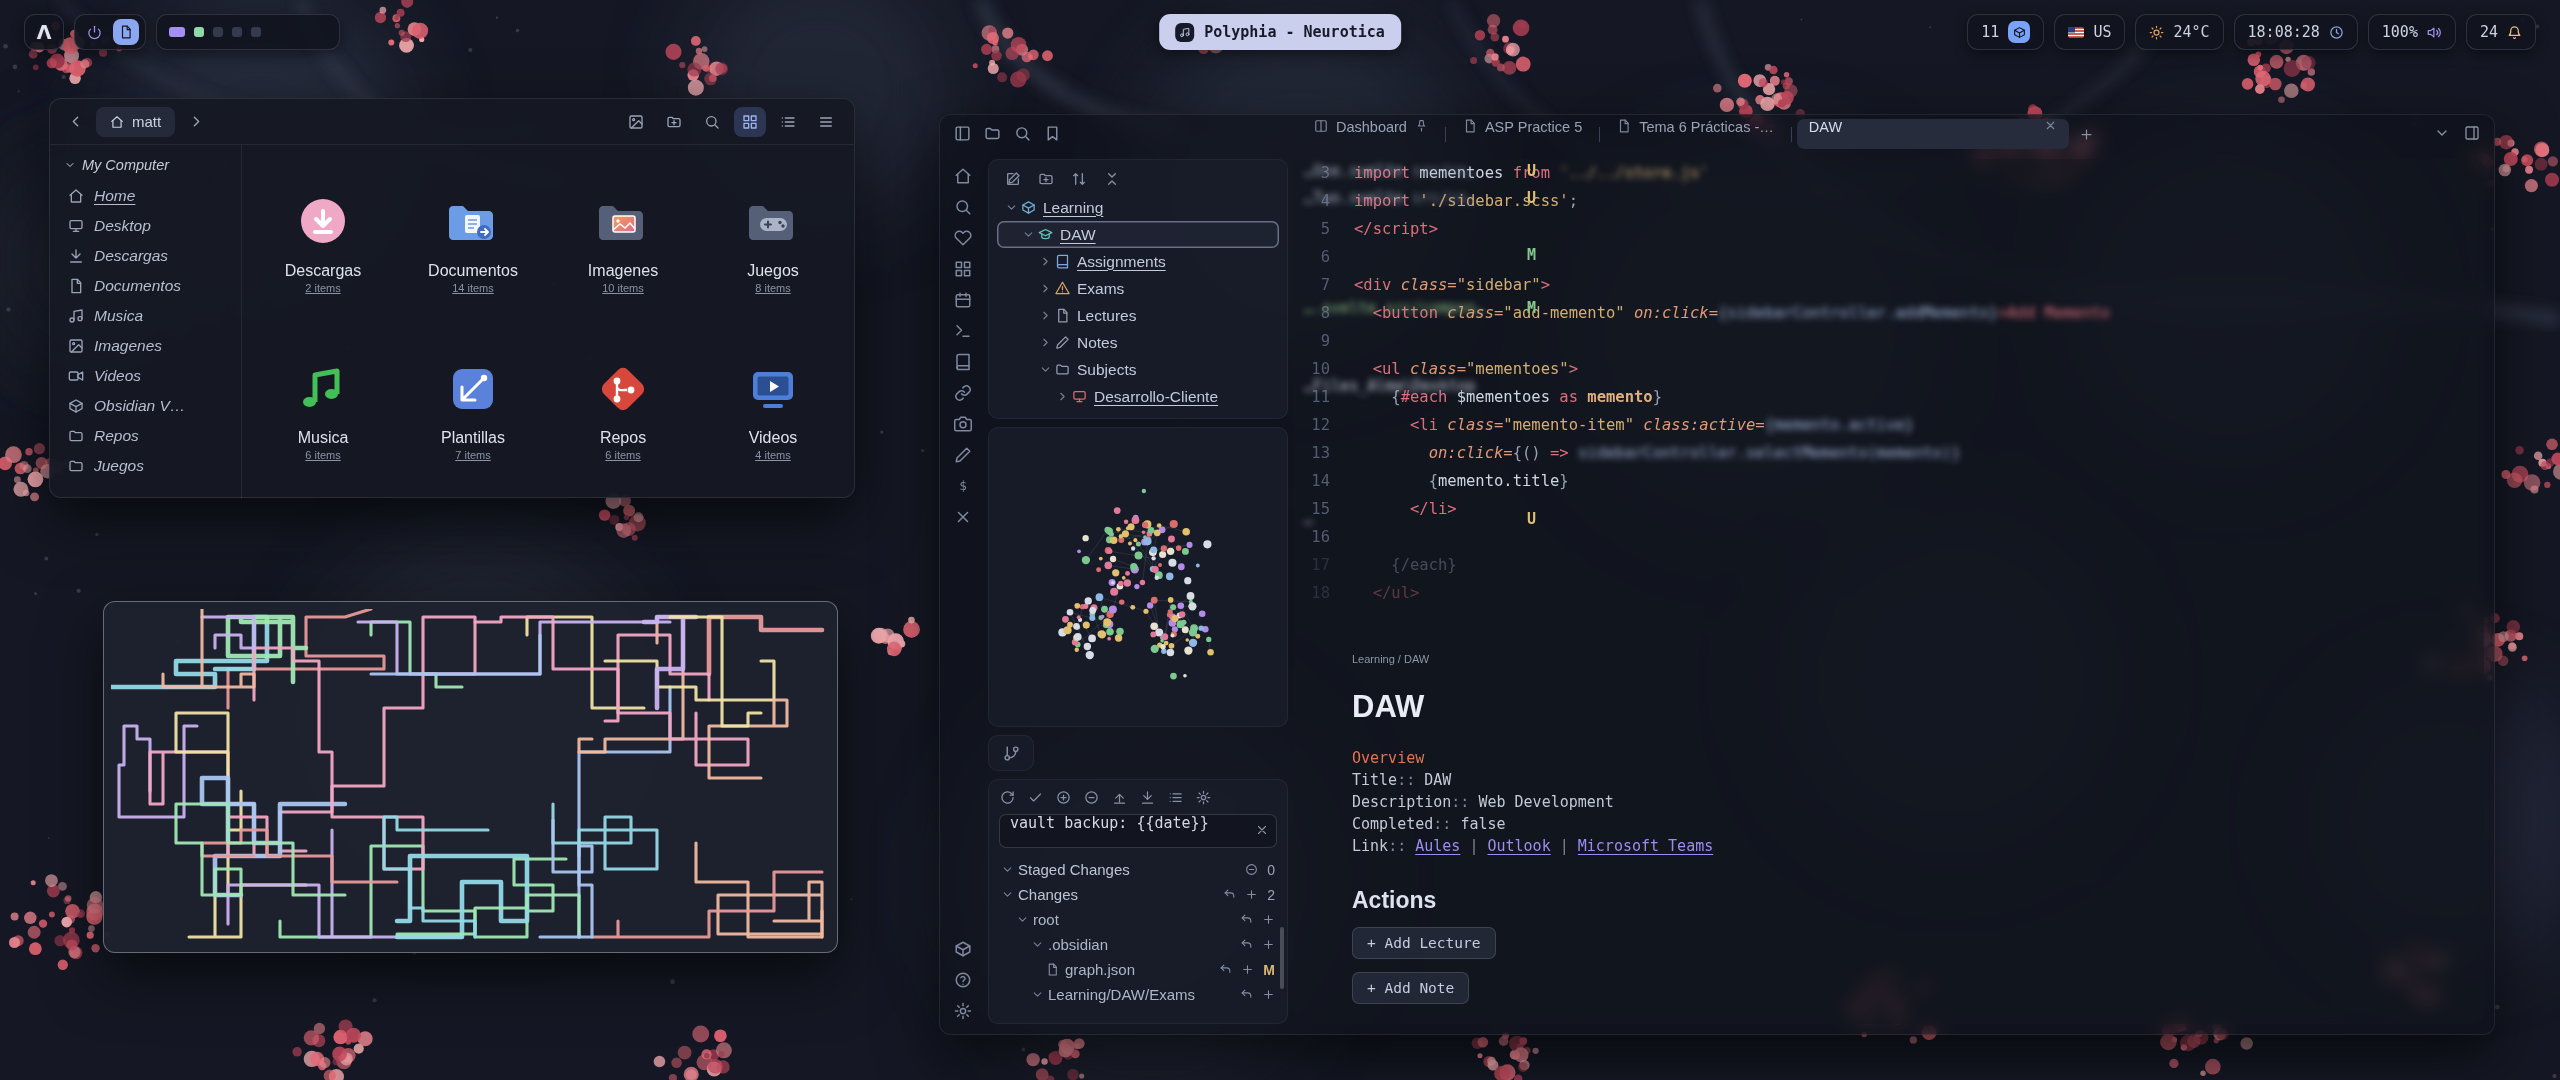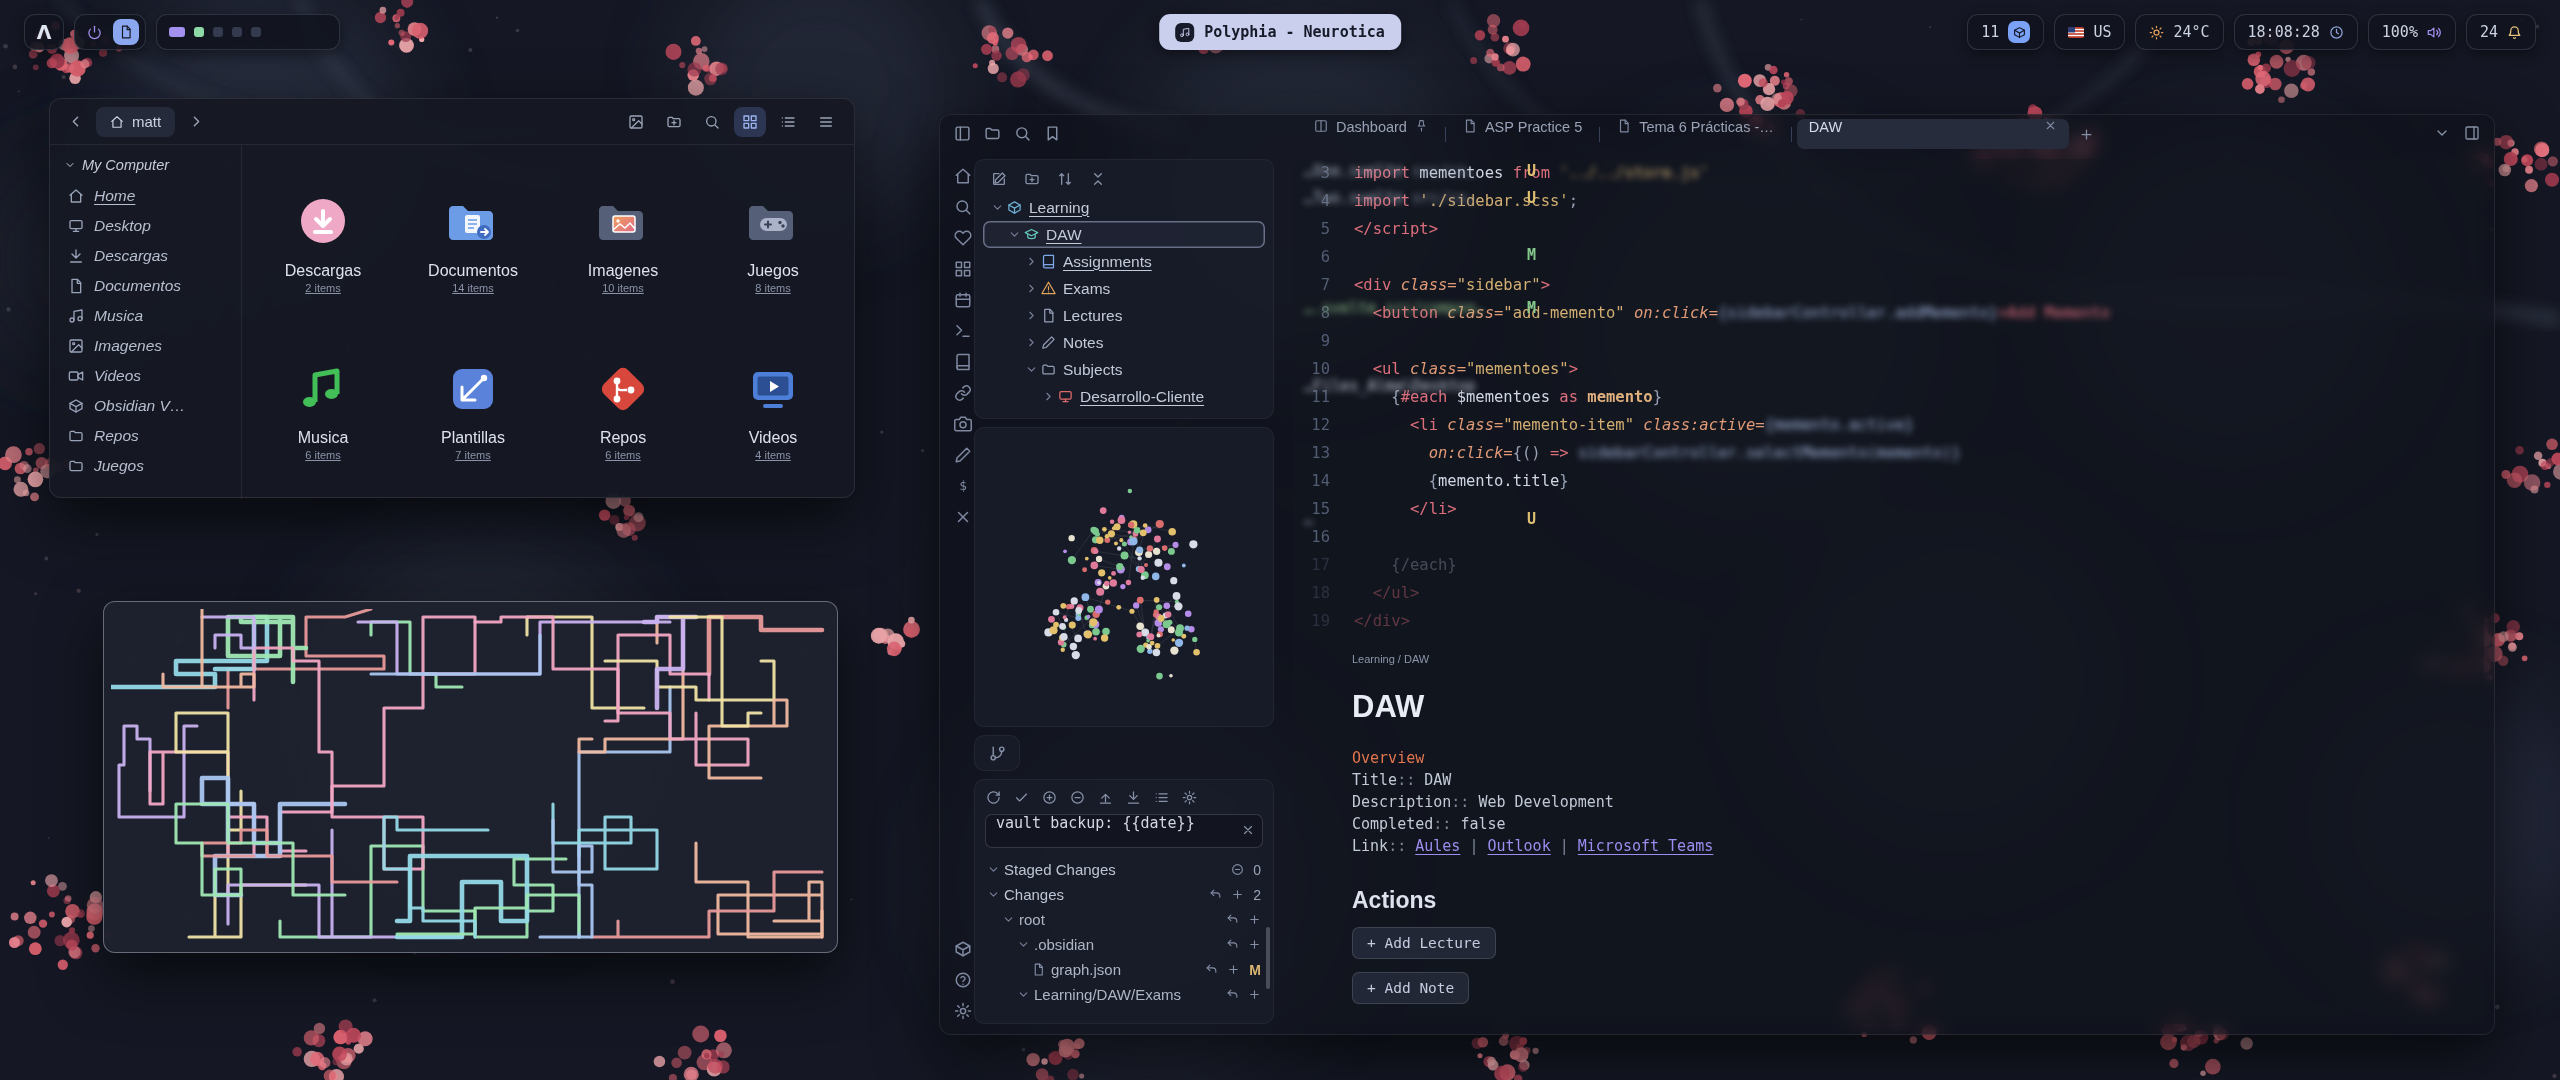--- a/index.html
+++ b/index.html
@@ -77,21 +77,21 @@
   .otab .ic{color:#7e88a0;}
   .otab.act{background:#272c3d;color:#d6dbe7;width:272px;}
   .otab.act .tlbl{flex:1;}
   .tsep{width:1px;height:15px;background:#39415a;margin:0 5px;}
   .tplus{margin-left:10px;display:flex;color:#8691a8;}
   .ob-hright{position:absolute;right:14px;top:10px;display:flex;gap:14px;color:#8691a8;}
   .ob-ribbon{position:absolute;left:0;top:38px;bottom:0;width:46px;display:flex;flex-direction:column;align-items:center;
     padding:14px 0 14px;gap:13px;color:#7e88a0;}
   .rspacer{flex:1;}
   .rbtn{display:flex;}
-  .ob-left{position:absolute;left:34px;top:44px;bottom:10px;width:300px;display:flex;flex-direction:column;gap:8px;}
+  .ob-left{position:absolute;left:48px;top:44px;bottom:10px;width:300px;display:flex;flex-direction:column;gap:8px;}
   .ob-panel{background:rgba(25,29,41,.93);border:1px solid rgba(255,255,255,.05);border-radius:10px;}
   .ob-files{height:260px;padding:2px 6px;}
   .exp-tools{display:flex;gap:17px;padding:9px 10px 7px;color:#8691a8;}
   .trow{display:flex;align-items:center;height:27px;font-size:15.5px;color:#c3cad9;border-radius:7px;margin:0 2px;}
   .trow .chev{color:#77809a;margin-right:3px;}
   .ticon{margin-right:7px;display:flex;}
   .trow.sel{box-shadow:inset 0 0 0 1.5px rgba(165,175,205,.55);background:rgba(80,90,120,.12);}
   .ob-graph{height:300px;position:relative;overflow:hidden;}
   .graph-tools{position:absolute;right:8px;top:8px;display:flex;flex-direction:column;gap:10px;color:#8691a8;z-index:2;}
   .ob-graph svg{position:absolute;inset:0;width:100%;height:100%;}
@@ -1862,21 +1862,20 @@
             <div class="cl"><span class="ln">9</span><span class="ct"></span></div>
             <div class="cl"><span class="ln">10</span><span class="ct"><span class="tk tag">  &lt;ul </span><span class="tk attr">class=</span><span class="tk str">"mementoes"</span><span class="tk tag">&gt;</span></span></div>
             <div class="cl"><span class="ln">11</span><span class="ct"><span class="tk pun">    {</span><span class="tk kw">#each</span><span class="tk var"> $mementoes </span><span class="tk kw">as</span><span class="tk arg"> memento</span><span class="tk pun">}</span></span></div>
             <div class="cl"><span class="ln">12</span><span class="ct"><span class="tk tag">      &lt;li </span><span class="tk attr">class=</span><span class="tk str">"memento-item" </span><span class="tk attr">class:active=</span><span class="tk id blur">{memento.active}</span></span></div>
             <div class="cl"><span class="ln">13</span><span class="ct"><span class="tk attr">        on:click=</span><span class="tk pun">{() </span><span class="tk kw">=&gt;</span><span class="tk id blur"> sidebarController.selectMemento(memento)}</span></span></div>
             <div class="cl"><span class="ln">14</span><span class="ct"><span class="tk pun">        {</span><span class="tk var">memento.title</span><span class="tk pun">}</span></span></div>
             <div class="cl"><span class="ln">15</span><span class="ct"><span class="tk tag">      &lt;/li&gt;</span></span></div>
             <div class="cl"><span class="ln">16</span><span class="ct"></span></div>
             <div class="cl dim"><span class="ln">17</span><span class="ct"><span class="tk pun">    {/each}</span></span></div>
             <div class="cl dim"><span class="ln">18</span><span class="ct"><span class="tk tag">  &lt;/ul&gt;</span></span></div>
-            <div class="cl dim"><span class="ln">19</span><span class="ct"><span class="tk tag">&lt;/div&gt;</span></span></div>
           </div>
       </div>
       <div class="note">
         <div class="nbc">Learning / DAW</div>
         <div class="ntitle">DAW</div>
         <div class="nover">Overview</div>
         <div id="note-fields">
             <div class="nfield"><span class="fkey">Title</span><span class="fsep">:: </span><span class="fval">DAW</span></div>
             <div class="nfield"><span class="fkey">Description</span><span class="fsep">:: </span><span class="fval">Web Development</span></div>
             <div class="nfield"><span class="fkey">Completed</span><span class="fsep">:: </span><span class="fval">false</span></div>

